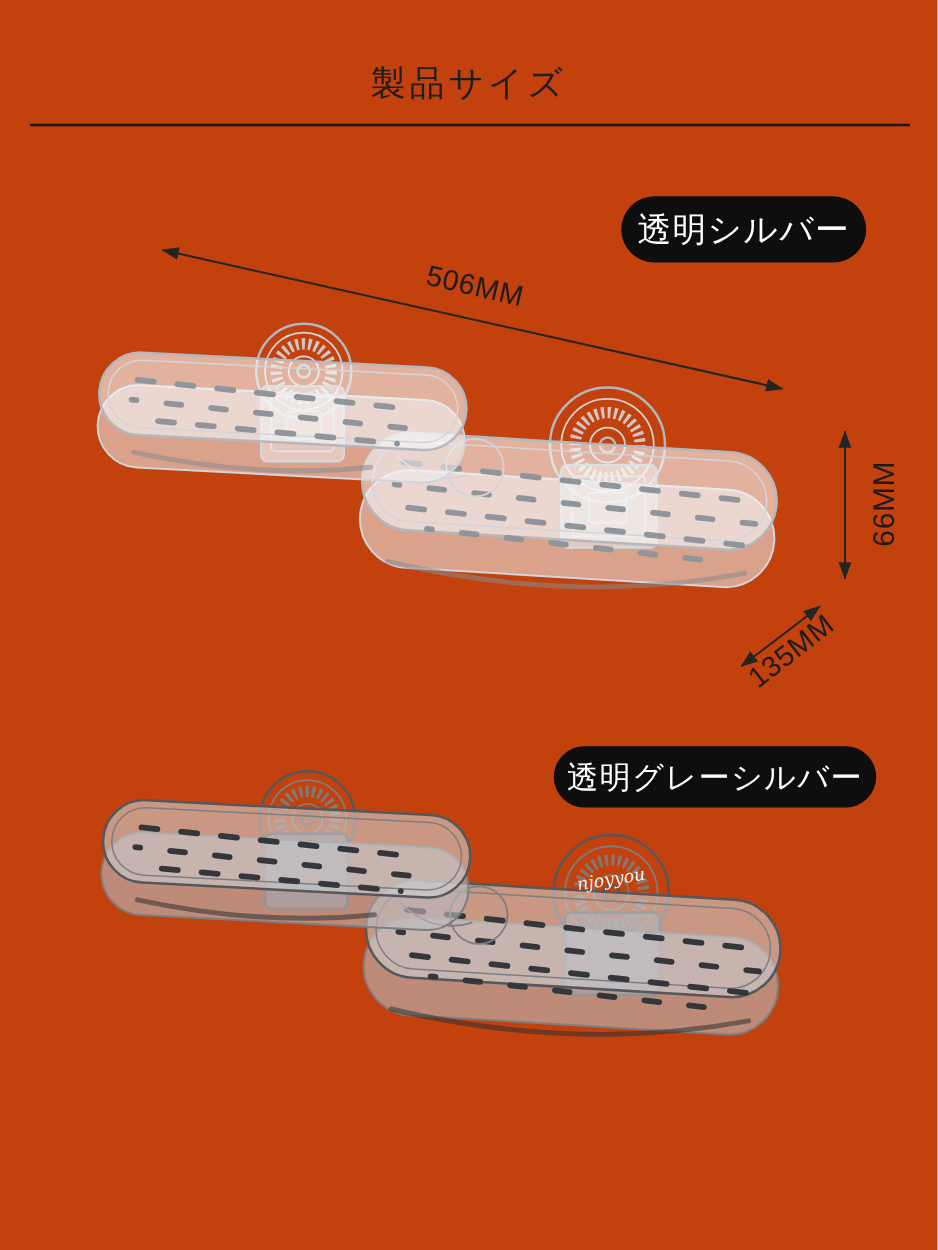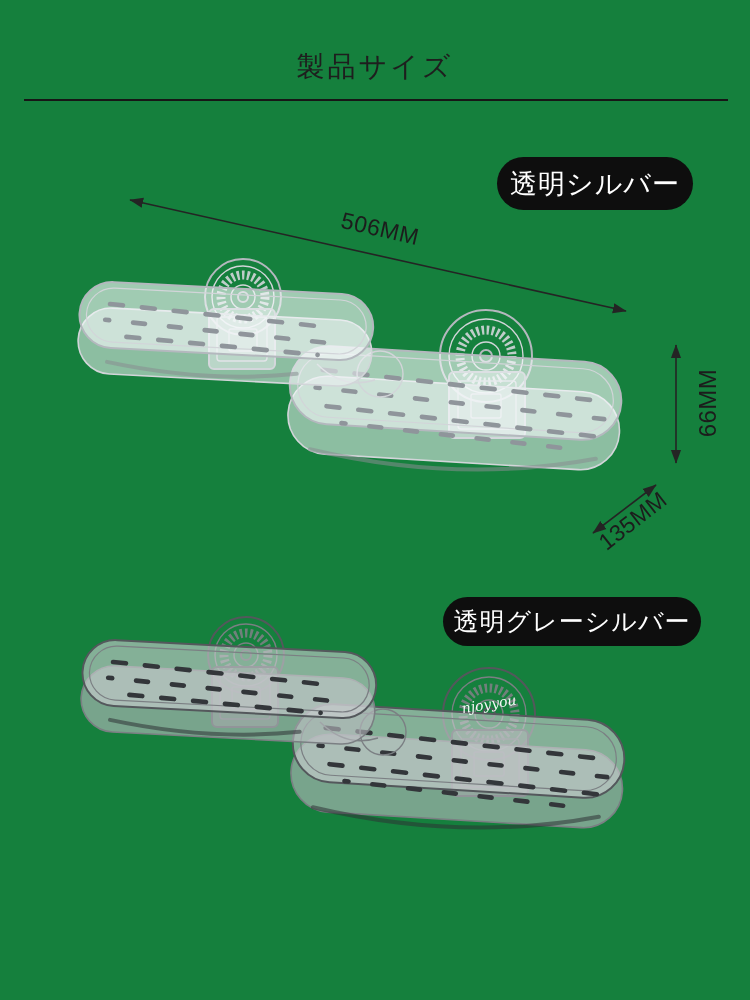--- a/index.html
+++ b/index.html
@@ -1,17 +1,17 @@
 <!DOCTYPE html>
 <html><head>
 <meta charset="utf-8">
 <style>
   html,body { margin:0; padding:0; background:#ffffff; }
   .canvas {
-    position:relative; width:750px; height:1000px; background:#15803d;
+    position:relative; width:750px; height:1000px; background:#c2410c;
     overflow:hidden; font-family:"Liberation Sans", sans-serif;
   }
   .title {
     position:absolute; top:48px; left:0; width:100%; text-align:center;
     font-size:28px; font-weight:500; color:#1e1e1e; letter-spacing:3px;
   }
   .divider {
     position:absolute; top:99px; left:24px; width:704px; height:0;
     border-top:2px solid #161616;
   }

